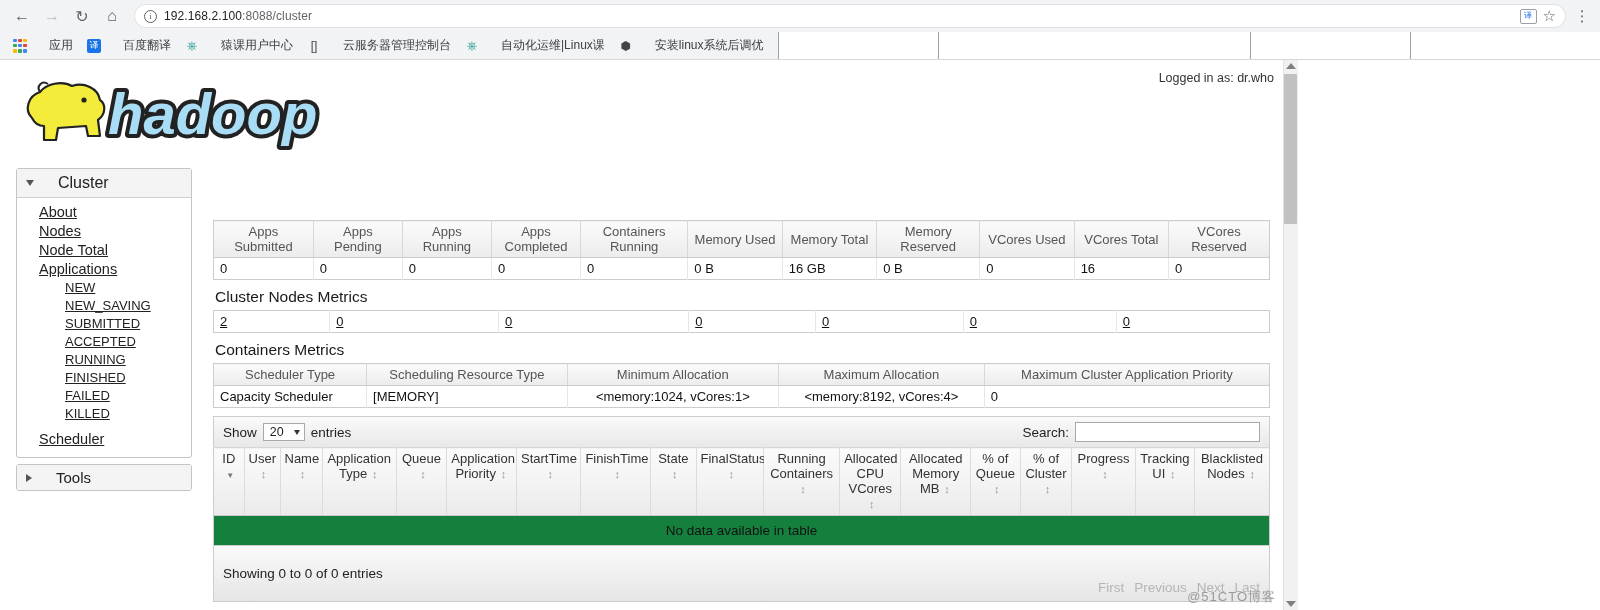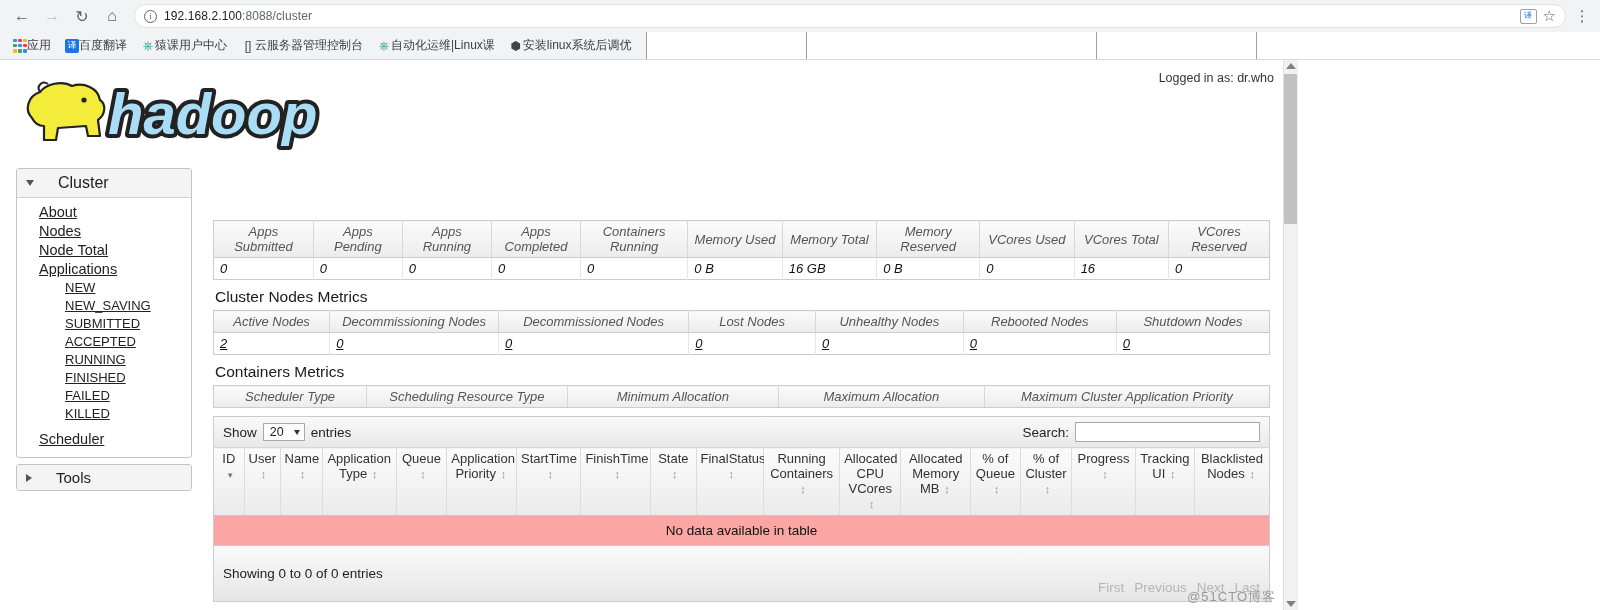--- a/index.html
+++ b/index.html
@@ -47,21 +47,21 @@
   .star { color:#5f6368; font-size:15px; }
   .kebab { color:#5f6368; font-size:15px; width:20px; text-align:center; }
 
   
   .bk-bar {
     height:28px; display:flex; align-items:center;
     padding:0 6px; background:#f1f3f4; gap:0px;
     border-bottom:1px solid #d6d8da; overflow:hidden;
   }
   .bk-item {
-    display:flex; align-items:center; gap:0;
+    display:flex; align-items:center; gap:22px;
     padding:2px 7px; font-size:12px; color:#3c4043;
     white-space:nowrap; flex:0 0 auto; max-width:160px;
   }
   .bk-label { overflow:hidden; text-overflow:clip; }
   .apps-grid {
     width:14px; height:14px; display:grid;
     grid-template-columns:repeat(3,1fr); grid-template-rows:repeat(3,1fr);
     gap:1.5px; flex:0 0 auto;
   }
   .apps-grid i { background:#9aa0a6; border-radius:1px; display:block; }
@@ -141,21 +141,21 @@
   .side-head.tools-head { border-bottom:none; font-size:15px; padding:4px 9px; }
 
   
   .main { position:absolute; left:213px; top:160px; right:28px; }
   .sec-title {
     font-size:15.5px; color:#1a1a1a; margin:0 0 4px 2px;
     line-height:18px;
   }
   table.metrics {
     width:100%; border-collapse:collapse; margin-bottom:8px;
-    border:1px solid #ccc; background:#fff; table-layout:fixed;font-style:italic;
+    border:1px solid #ccc; background:#fff; table-layout:fixed;
   }
   table.metrics th {
     background:linear-gradient(#fbfbfb,#ececec);
     border-right:1px solid #d8d8d8; border-bottom:1px solid #ccc;
     font-weight:normal; color:#555; font-size:13px;
     padding:3px 6px; text-align:center; vertical-align:middle;
     line-height:15px;
   }
   table.metrics th:last-child { border-right:none; }
   table.metrics td {
@@ -204,21 +204,21 @@
   table.apps th:last-child { border-right:none; }
   .th-inner { display:inline; }
   .sort-ico {
     display:inline-block; width:9px; margin-left:3px;
     color:#999; font-size:9px; line-height:9px; vertical-align:baseline;
   }
   .sort-both::before { content:"\2195"; font-size:11px; color:#9b9b9b; }
   .sort-desc::before { content:"\25BC"; font-size:8px; color:#777; }
   td.nodata {
     text-align:center; padding:7px 6px; font-size:13.5px;
-    color:#111; border-top:1px solid #ddd; background:#fca5a5;
+    color:#111; border-top:1px solid #ddd; background:#15803d;
   }
   .foot-bar {
     background:linear-gradient(#fafafa,#e6e6e6);
     border:1px solid #ccc; border-top:none;
     display:flex; align-items:center; justify-content:space-between;
     padding:6px 9px; font-size:13.5px; color:#222;
   }
   .pager { display:flex; align-items:center; gap:10px;margin-top:28px; }
   .pg { color:#b5b5b5; font-size:13.5px; }
 
@@ -412,29 +412,20 @@
       <colgroup>
         <col style="width:11%">
           <col style="width:16%">
           <col style="width:18%">
           <col style="width:12%">
         <col style="width:14%">
           <col style="width:14.5%">
           <col style="width:14.5%">
       </colgroup>
       <tbody>
-          <tr>
-        <th>Active Nodes</th>
-        <th>Decommissioning Nodes</th>
-        <th>Decommissioned Nodes</th>
-        <th>Lost Nodes</th>
-        <th>Unhealthy Nodes</th>
-        <th>Rebooted Nodes</th>
-        <th>Shutdown Nodes</th>
-      </tr>
       <tr>
         <td class="linkval">2</td>
         <td class="linkval">0</td>
         <td class="linkval">0</td>
         <td class="linkval">0</td>
         <td class="linkval">0</td>
         <td class="linkval">0</td>
         <td class="linkval">0</td>
       </tr>
     </tbody>
@@ -449,20 +440,27 @@
           <col style="width:19.5%">
           <col style="width:27%">
       </colgroup>
       <tbody>
           <tr>
         <th>Scheduler Type</th>
         <th>Scheduling Resource Type</th>
         <th>Minimum Allocation</th>
         <th>Maximum Allocation</th>
         <th>Maximum Cluster Application Priority</th>
+      </tr>
+      <tr>
+        <td>Capacity Scheduler</td>
+        <td>[MEMORY]</td>
+        <td style="text-align:center">&lt;memory:1024, vCores:1&gt;</td>
+        <td style="text-align:center">&lt;memory:8192, vCores:4&gt;</td>
+        <td>0</td>
       </tr>
     </tbody>
       </table>
 
     <div class="apps-panel">
       <div class="ctrl-bar">
         <div class="show-group">
           <span>Show</span>
           <span class="mini-select">
             <span>20</span>

